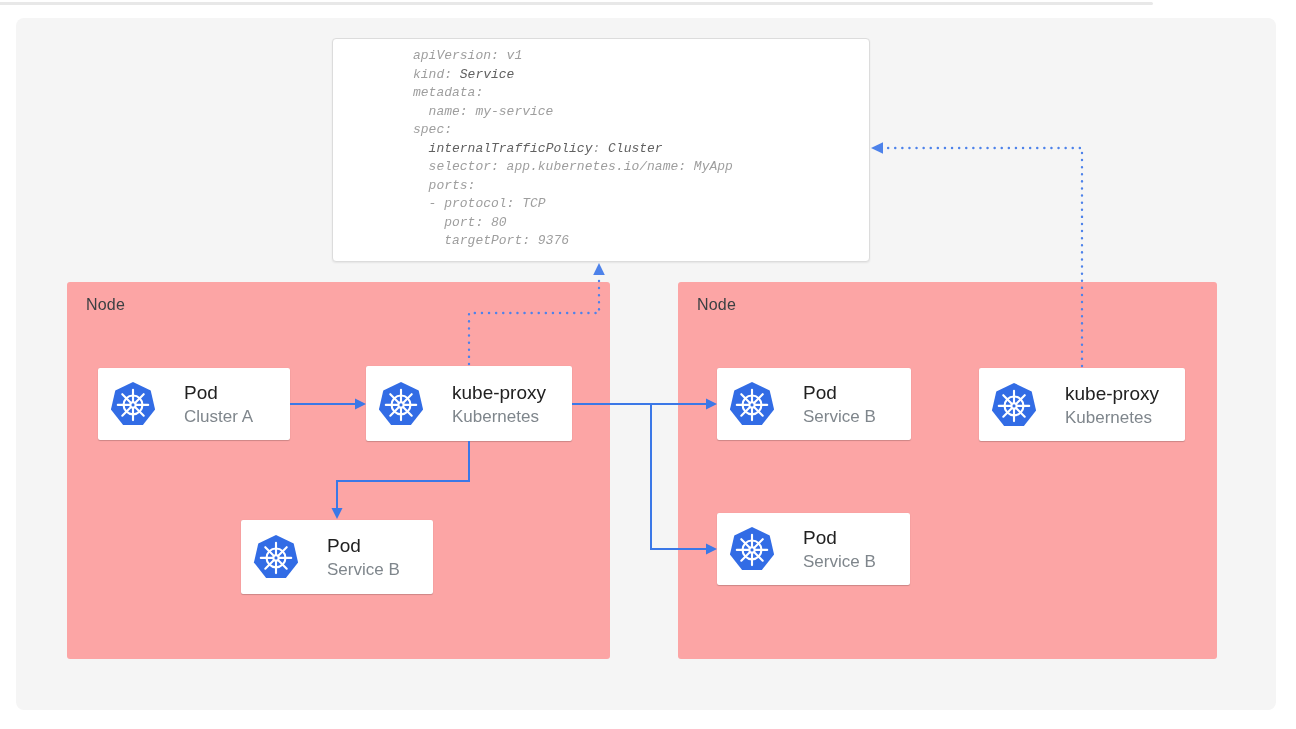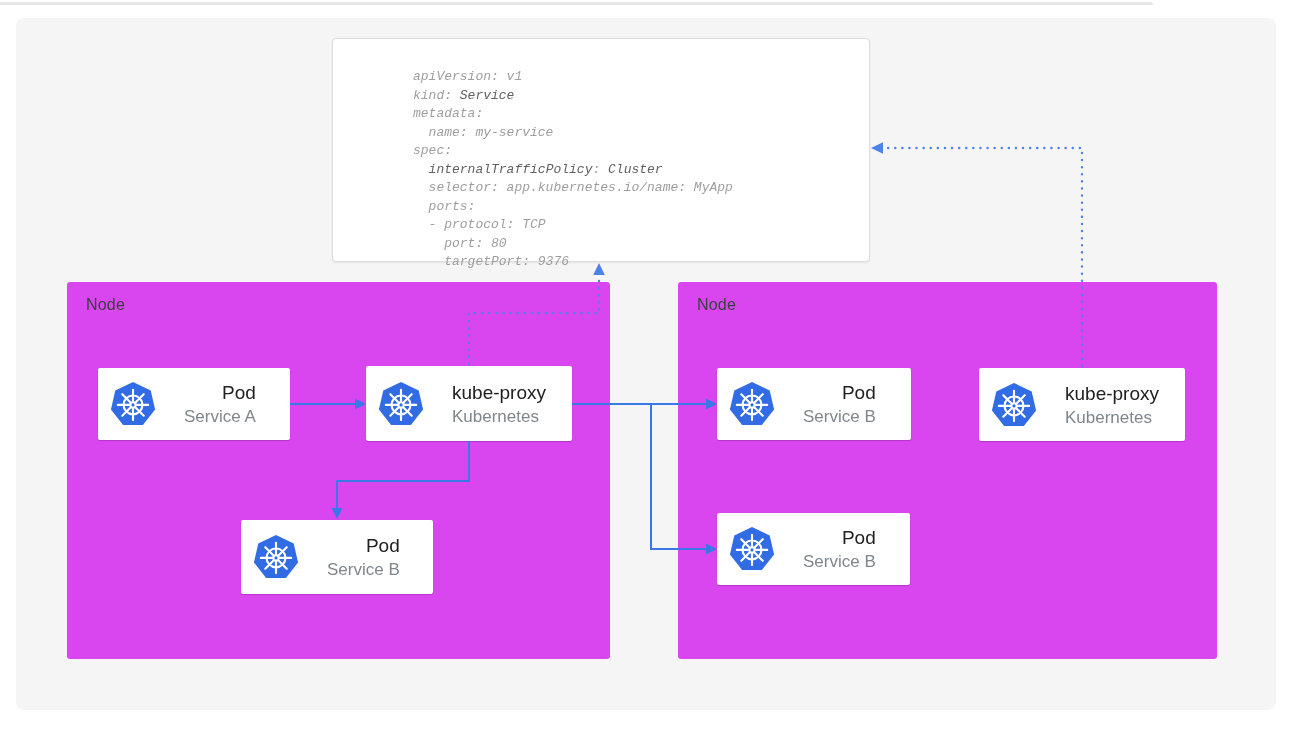--- a/index.html
+++ b/index.html
@@ -11,50 +11,50 @@
     background: #e8e8e8; border-radius: 0 2px 2px 0;
   }
 
   .panel {
     position: absolute; left: 16px; top: 18px; width: 1260px; height: 692px;
     background: #f5f5f5; border-radius: 8px;
   }
 
   .node-box {
     position: absolute; top: 282px; height: 377px;
-    background: #d946ef; border-radius: 3px;
+    background: #fca5a5; border-radius: 3px;
   }
   .node-box.left  { left: 67px;  width: 543px; }
   .node-box.right { left: 678px; width: 539px; }
   .node-label {
     position: absolute; left: 19px; top: 14px;
     font-size: 16px; color: #3c4043; letter-spacing: .2px;
   }
 
   .yaml-box {
     position: absolute; left: 332px; top: 38px; width: 538px; height: 224px;
     background: #ffffff; border: 1px solid #dcdcdc; border-radius: 4px;
     box-shadow: 0 1px 2px rgba(0,0,0,.07);
   }
   .code {
-    position: absolute; left: 80px; top: 29px;
+    position: absolute; left: 80px; top: 8px;
     font-family: "Liberation Mono", "DejaVu Sans Mono", monospace;
     font-style: italic; font-size: 13px; line-height: 18.5px;
     color: #9e9e9e; white-space: pre;
   }
   .code .b { font-weight: normal; color: #616161; }
 
   .card {
     position: absolute; background: #ffffff; border-radius: 2px;
     box-shadow: 0 1px 1px rgba(0,0,0,.18), 0 0 1px rgba(0,0,0,.10);
     display: flex; align-items: center;
   }
   .card .k8s-icon { width: 46px; height: 46px; margin-left: 12px; flex: 0 0 auto; }
   .card .txt { margin-left: 28px; }
-  .card .title    { font-size: 19px; color: #212121; line-height: 25px; text-align: right; }
+  .card .title    { font-size: 19px; color: #212121; line-height: 25px; }
   .card .subtitle { font-size: 17px; color: #7f868c; line-height: 23px; }
 
   #card-pod-a        { left: 98px;  top: 368px; width: 192px; height: 72px; }
   #card-kp-left      { left: 366px; top: 366px; width: 206px; height: 75px; }
   #card-pod-b-left   { left: 241px; top: 520px; width: 192px; height: 74px; }
   #card-pod-b-top    { left: 717px; top: 368px; width: 194px; height: 72px; }
   #card-pod-b-bottom { left: 717px; top: 513px; width: 193px; height: 72px; }
   #card-kp-right     { left: 979px; top: 368px; width: 206px; height: 73px; }
 
   .arrow-layer {
@@ -106,21 +106,21 @@
 <div class="yaml-box">
   <div class="code"><div><span>apiVersion: v1</span></div><div><span>kind: </span><span class="b">Service</span></div><div><span>metadata:</span></div><div><span>  name: my-service</span></div><div><span>spec:</span></div><div><span>  </span><span class="b">internalTrafficPolicy</span><span>: </span><span class="b">Cluster</span></div><div><span>  selector: app.kubernetes.io/name: MyApp</span></div><div><span>  ports:</span></div><div><span>  - protocol: TCP</span></div><div><span>    port: 80</span></div><div><span>    targetPort: 9376</span></div></div>
 </div>
 
 <div class="card" id="card-pod-a">
   <svg class="k8s-icon">
       <use href="#k8s-logo"></use>
     </svg>
   <div class="txt">
     <div class="title">Pod</div>
-    <div class="subtitle">Service A</div>
+    <div class="subtitle">Cluster A</div>
   </div>
 </div>
 
 <div class="card" id="card-kp-left">
   <svg class="k8s-icon">
       <use href="#k8s-logo"></use>
     </svg>
   <div class="txt">
     <div class="title">kube-proxy</div>
     <div class="subtitle">Kubernetes</div>

